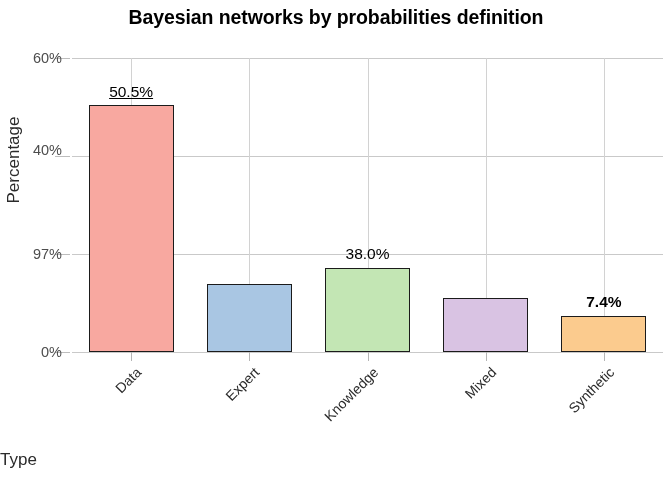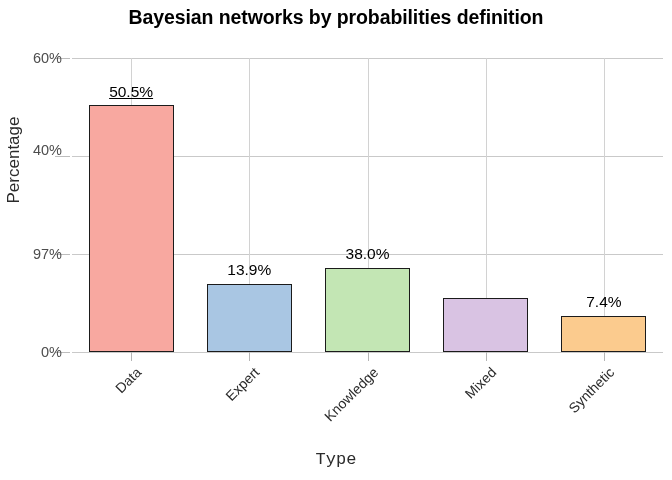--- a/index.html
+++ b/index.html
@@ -141,24 +141,23 @@
     transform-origin: right top;
     transform: rotate(-45deg);
     text-align: right;
   }
 
   #x-axis-title {
     position: absolute;
     left: 0;
     top: 450px;
     width: 672px;
-    text-align: center;
+    text-align: left;
     font-size: 17px;
     color: #2b2b2b;
-    font-family: Liberation Mono, monospace;
   }
 </style>
 </head>
 <body>
 
 <div id="chart-root">
 
   <div id="chart-title">Bayesian networks by probabilities definition</div>
 
   <div id="y-axis-title">Percentage</div>
@@ -183,26 +182,25 @@
         <div class="gridline-v" style="left: 59.1px;"></div>
         <div class="gridline-v" style="left: 177.3px;"></div>
         <div class="gridline-v" style="left: 295.5px;"></div>
         <div class="gridline-v" style="left: 413.7px;"></div>
         <div class="gridline-v" style="left: 531.9px;"></div>
       </div>
     <div id="bars-layer">
         <div class="bar" style="left: 16.6px; width: 85px; height: 247.45px; background: rgb(248, 168, 160); border-color: rgb(27, 27, 27);"></div>
         <div class="bar-value" style="left: -0.9px; width: 120px; top: 25px; text-decoration: underline;">50.5%</div>
         <div class="bar" style="left: 134.8px; width: 85px; height: 68.11px; background: rgb(169, 198, 227); border-color: rgb(27, 27, 27);"></div>
-        <div class="bar-value" style="left: 117.3px; width: 120px; top: 202.89px;">13.9%</div>
         <div class="bar" style="left: 253px; width: 85px; height: 83.79px; background: rgb(195, 230, 180); border-color: rgb(27, 27, 27);"></div>
         <div class="bar-value" style="left: 235.5px; width: 120px; top: 187.21px;">38.0%</div>
         <div class="bar" style="left: 371.2px; width: 85px; height: 54.39px; background: rgb(217, 195, 227); border-color: rgb(27, 27, 27);"></div>
         <div class="bar" style="left: 489.4px; width: 85px; height: 36.26px; background: rgb(251, 203, 142); border-color: rgb(27, 27, 27);"></div>
-        <div class="bar-value" style="left: 471.9px; width: 120px; top: 234.74px;">7.4%</div>
+        <div class="bar-value" style="left: 471.9px; width: 120px; top: 234.74px; font-weight: bold;">7.4%</div>
       </div>
   </div>
 
   <div id="x-ticks">
       <div class="xtick-mark" style="left: 59.1px;"></div>
       <div class="xtick-label" style="left: -58.9px; width: 120px;">Data</div>
       <div class="xtick-mark" style="left: 177.3px;"></div>
       <div class="xtick-label" style="left: 59.3px; width: 120px;">Expert</div>
       <div class="xtick-mark" style="left: 295.5px;"></div>
       <div class="xtick-label" style="left: 177.5px; width: 120px;">Knowledge</div>

